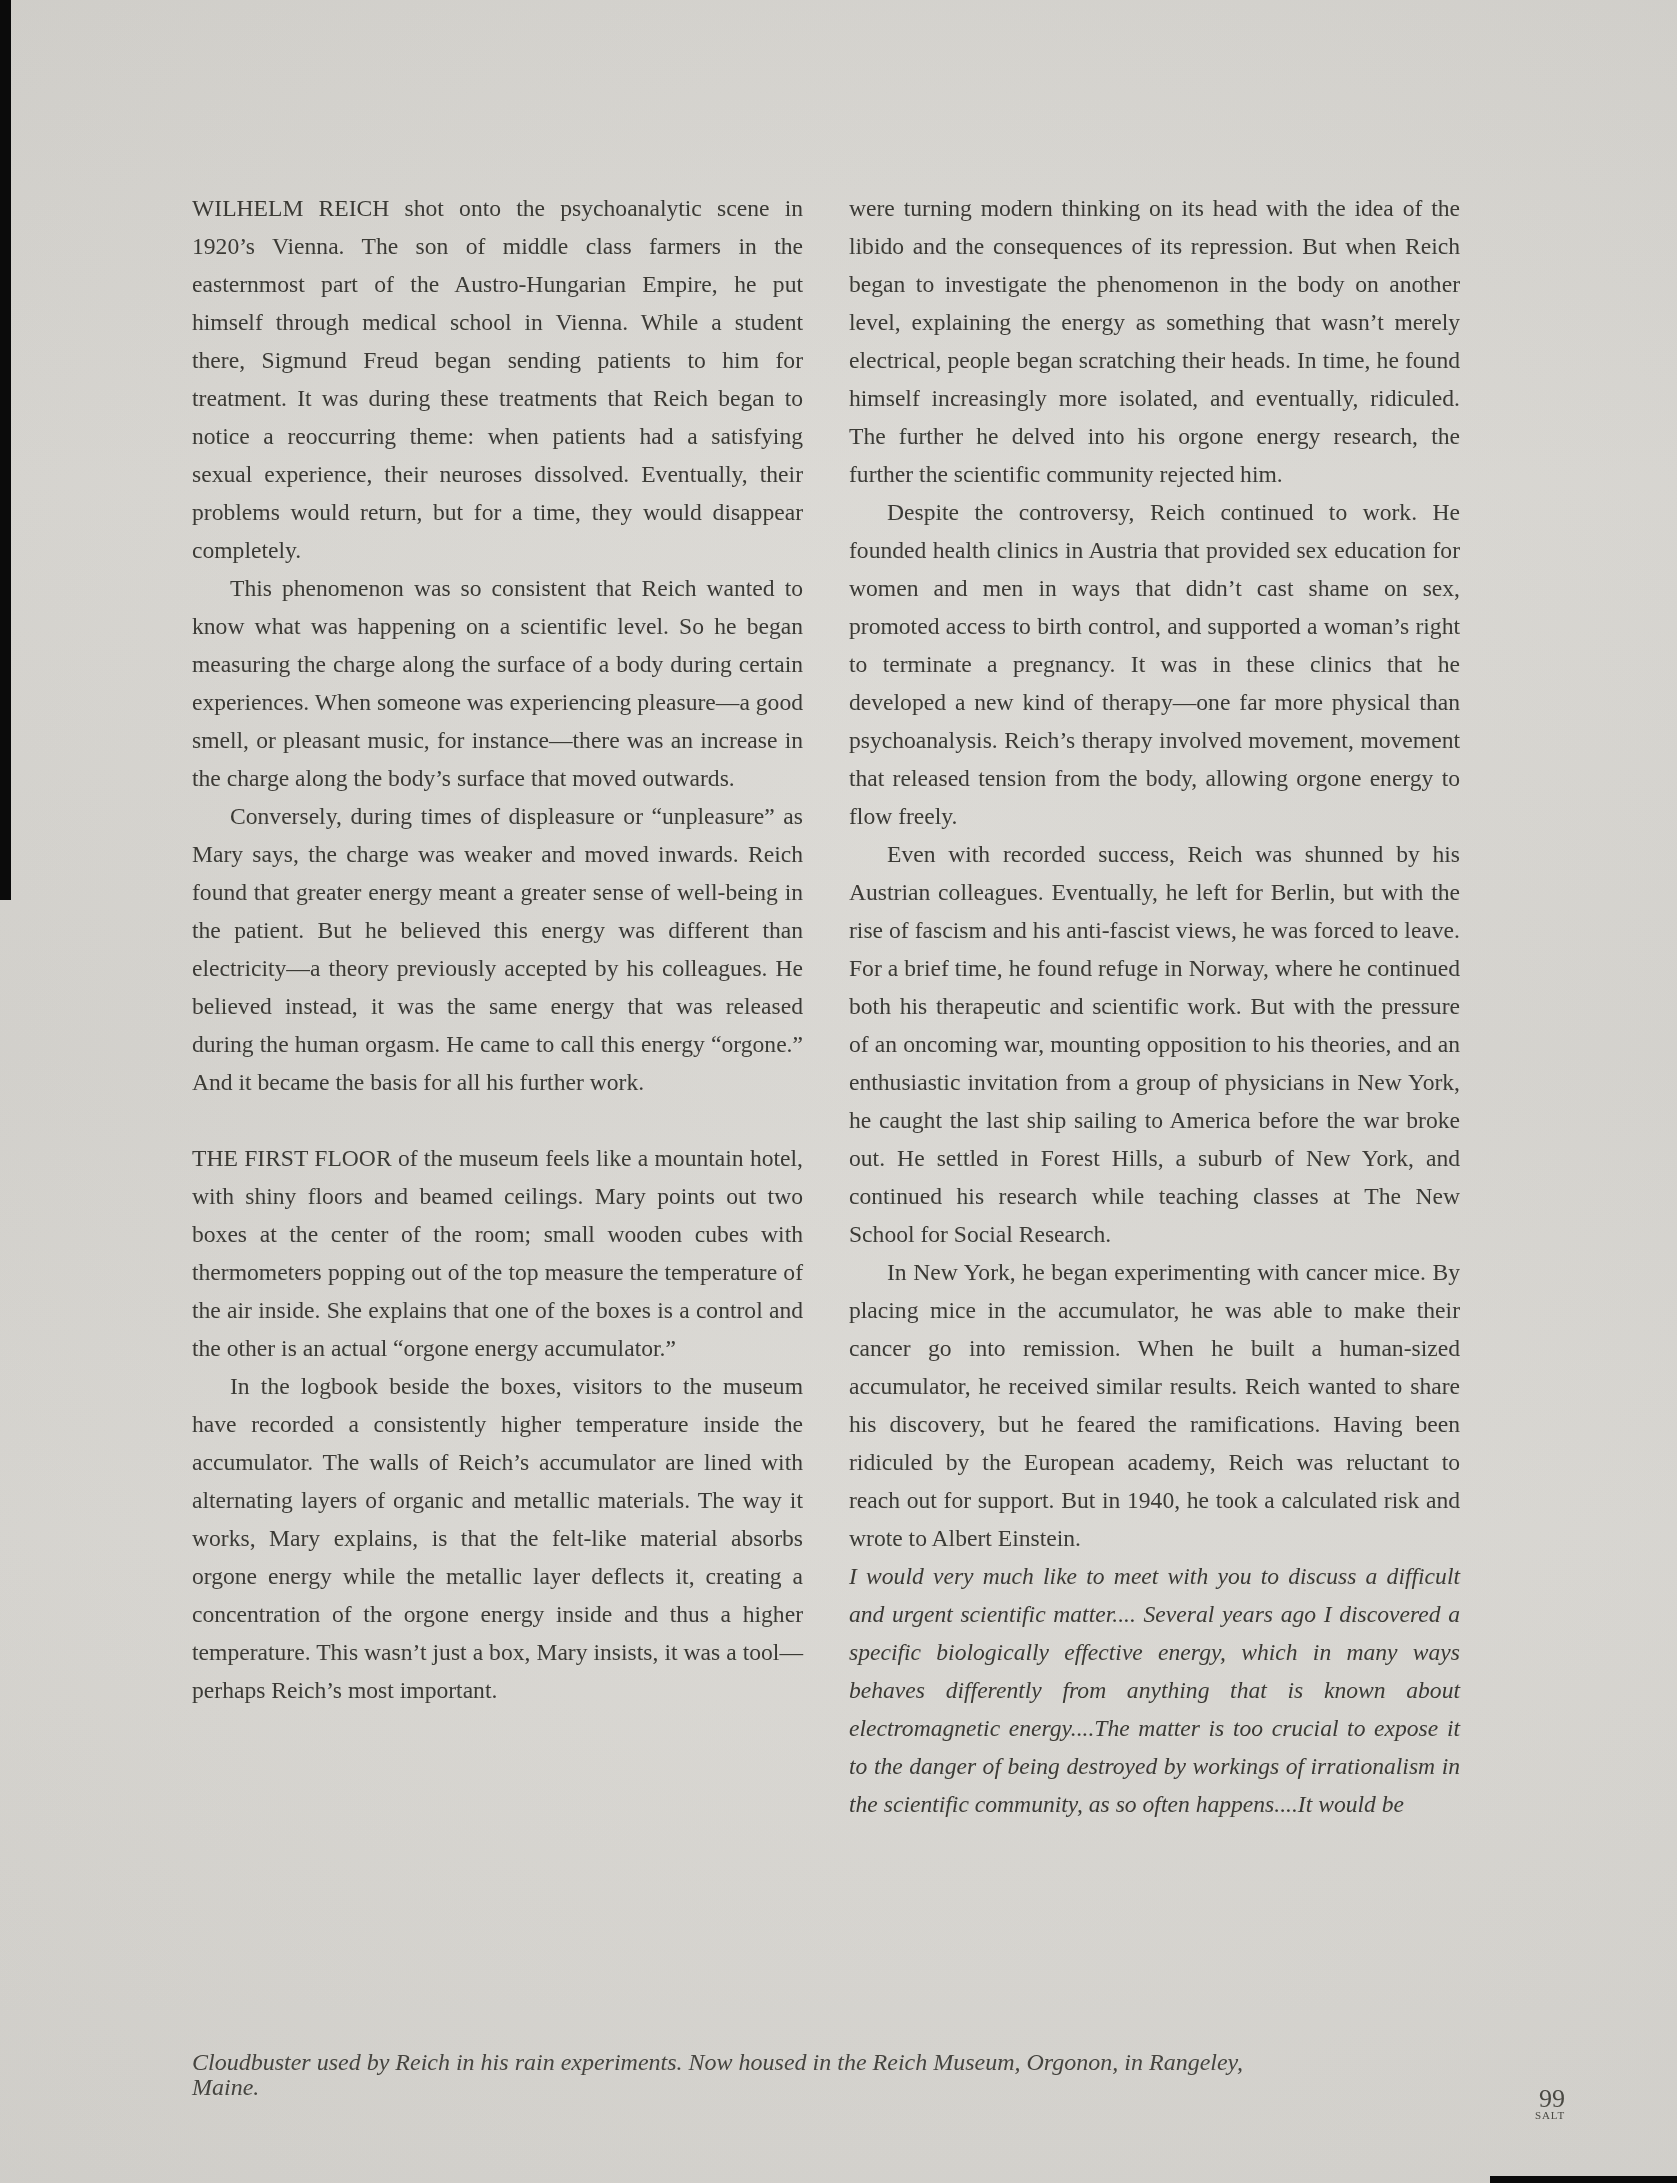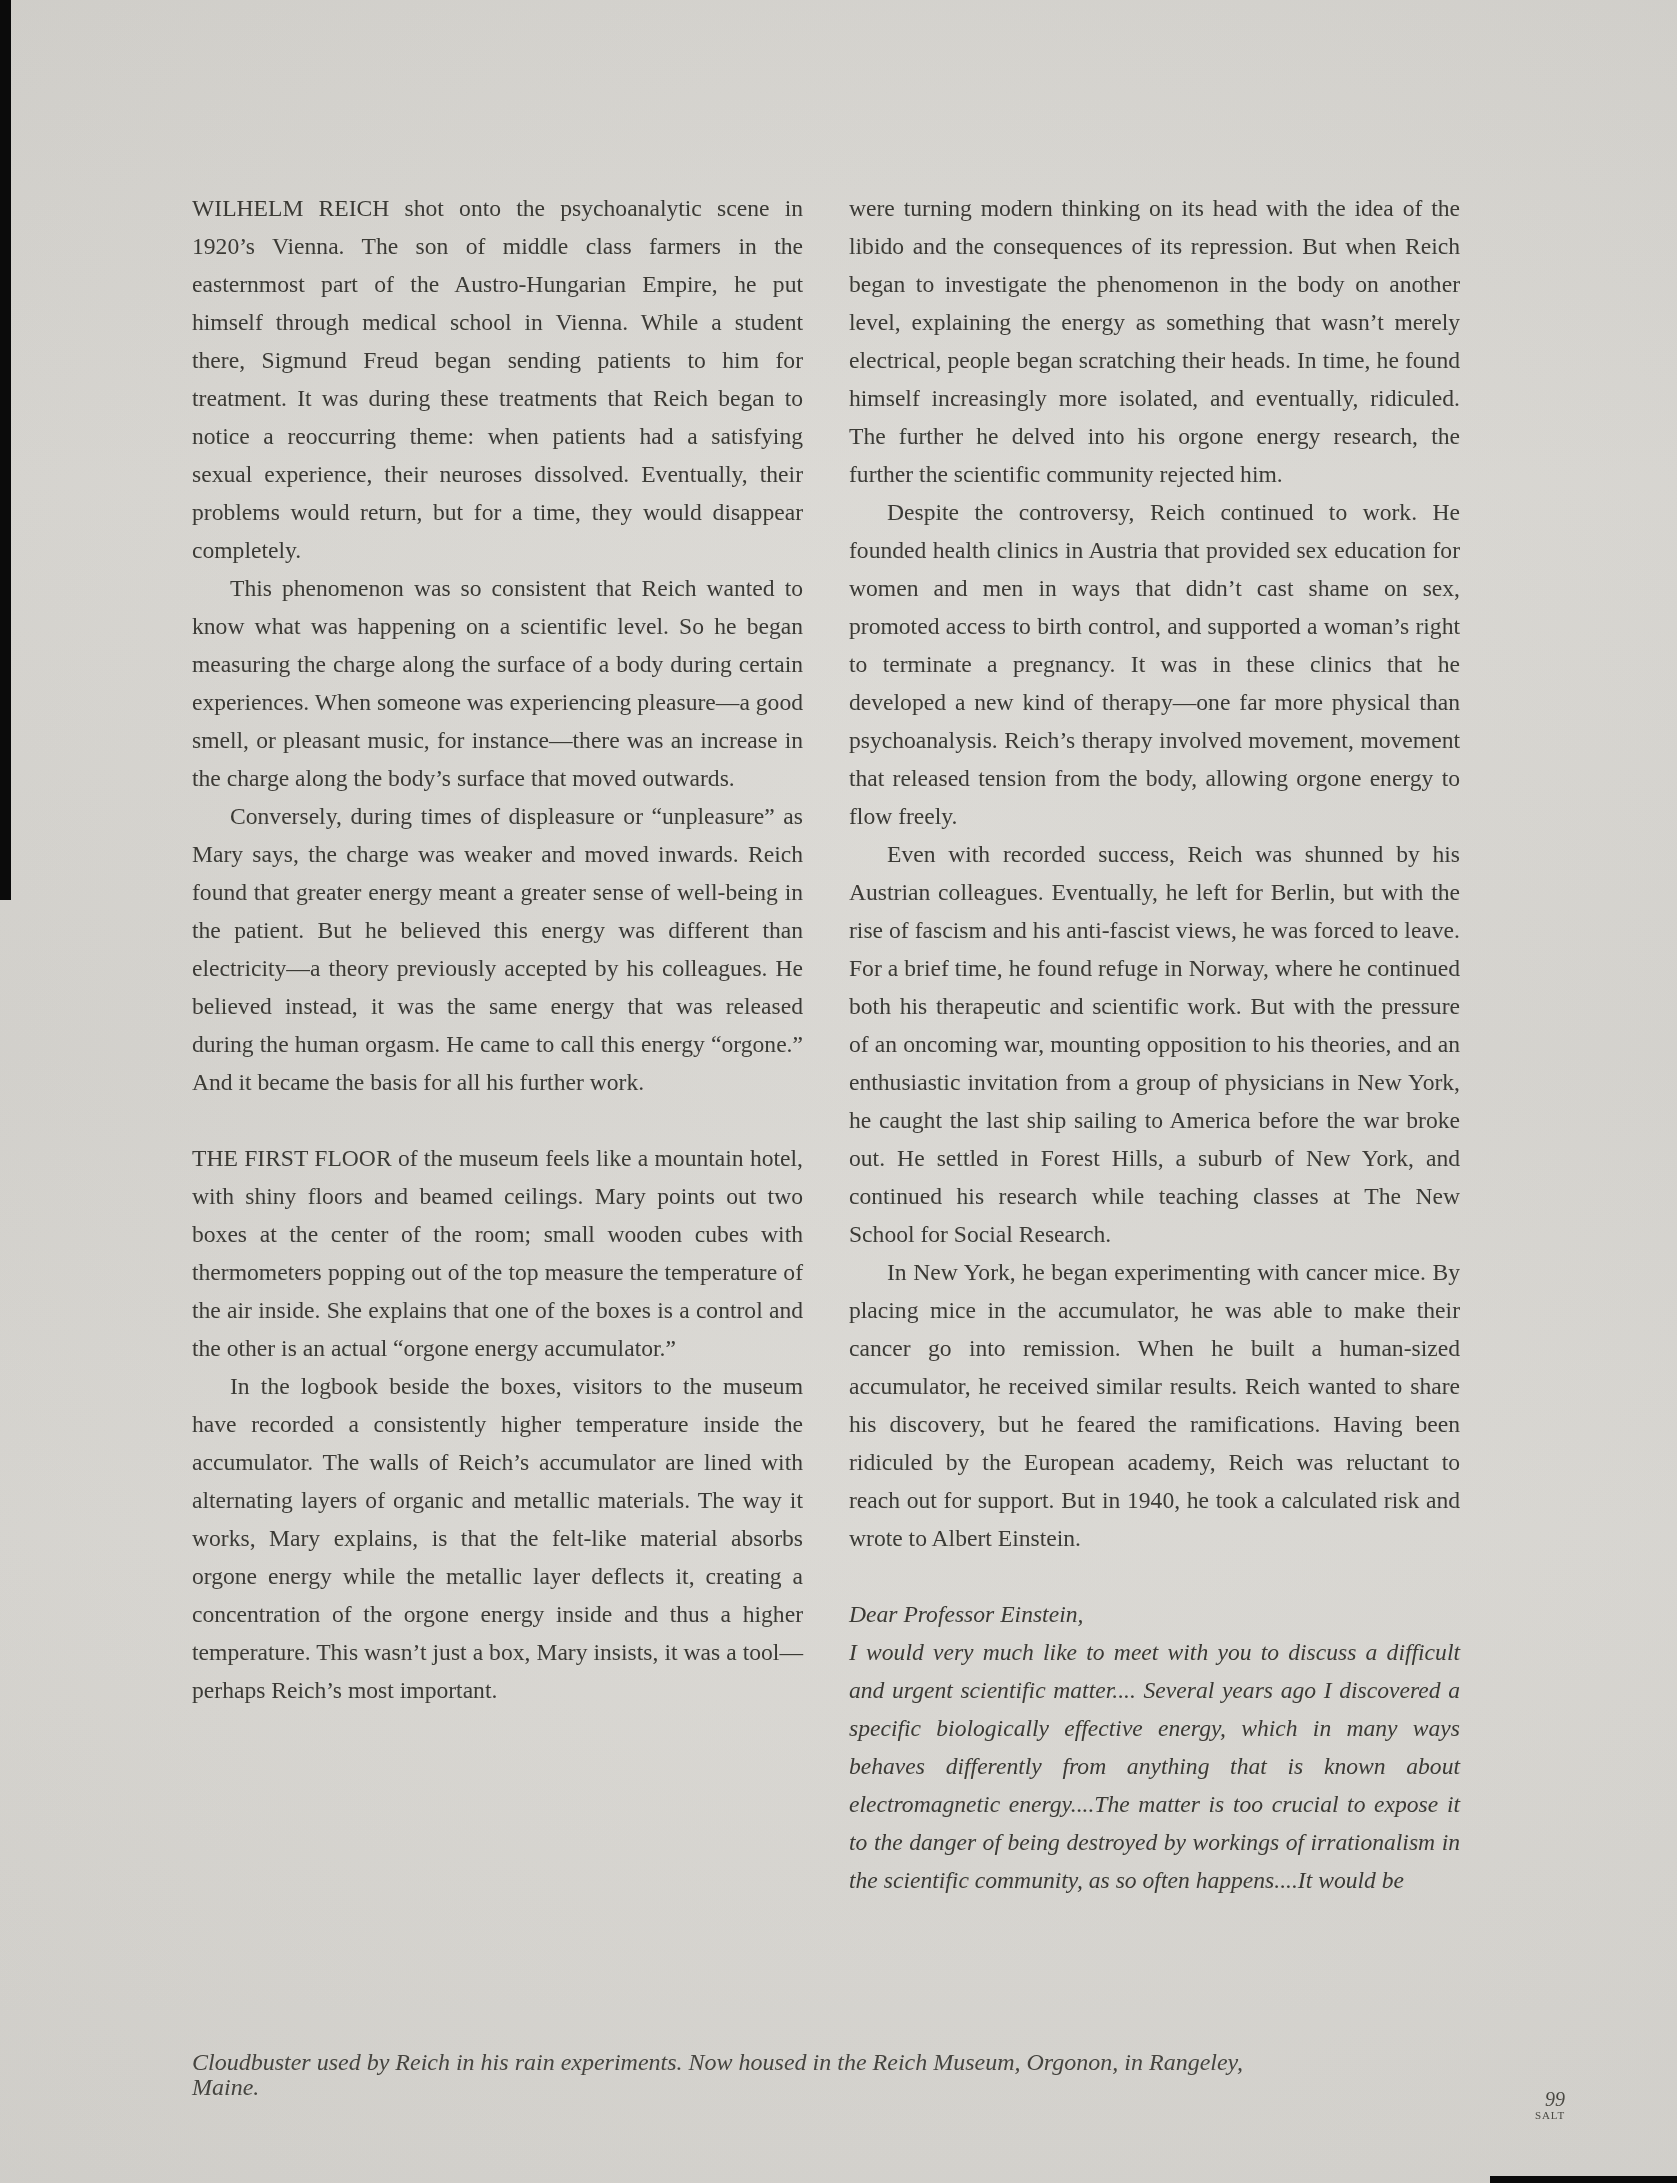--- a/index.html
+++ b/index.html
@@ -45,21 +45,21 @@
   p.space-before{margin-top:38px;}
   p.italic{font-style:italic;}
   .caption{
     position:absolute;left:192px;top:2050px;width:1092px;
     font-style:italic;font-size:24px;line-height:24.5px;color:#45443f;
   }
   .folio{
     position:absolute;right:113px;bottom:62px;
     text-align:right;color:#4a4943;
   }
-  .page-number{font-size:20px;line-height:22px;font-style:italic;}
+  .page-number{font-size:26px;line-height:22px;}
   .imprint{font-size:11px;line-height:11.4px;letter-spacing:0.9px;}
 </style>
 </head>
 <body>
 
 <div class="page">
   <div class="sheen"></div>
   <div class="scan-edge-left"></div>
   <div class="scan-edge-bottom"></div>
 
@@ -69,21 +69,20 @@
         <p class="indent">This phenomenon was so consistent that Reich wanted to know what was happening on a scientific level. So he began measuring the charge along the surface of a body during certain experiences. When someone was experiencing pleasure—a good smell, or pleasant music, for instance—there was an increase in the charge along the body’s surface that moved outwards.</p>
         <p class="indent">Conversely, during times of displeasure or “unpleasure” as Mary says, the charge was weaker and moved inwards. Reich found that greater energy meant a greater sense of well-being in the patient. But he believed this energy was different than electricity—a theory previously accepted by his colleagues. He believed instead, it was the same energy that was released during the human orgasm. He came to call this energy “orgone.” And it became the basis for all his further work.</p>
         <p class="space-before">THE FIRST FLOOR of the museum feels like a mountain hotel, with shiny floors and beamed ceilings. Mary points out two boxes at the center of the room; small wooden cubes with thermometers popping out of the top measure the temperature of the air inside. She explains that one of the boxes is a control and the other is an actual “orgone energy accumulator.”</p>
         <p class="indent">In the logbook beside the boxes, visitors to the museum have recorded a consistently higher temperature inside the accumulator. The walls of Reich’s accumulator are lined with alternating layers of organic and metallic materials. The way it works, Mary explains, is that the felt-like material absorbs orgone energy while the metallic layer deflects it, creating a concentration of the orgone energy inside and thus a higher temperature. This wasn’t just a box, Mary insists, it was a tool—perhaps Reich’s most important.</p>
       </div>
     <div class="column">
         <p>were turning modern thinking on its head with the idea of the libido and the consequences of its repression. But when Reich began to investigate the phenomenon in the body on another level, explaining the energy as something that wasn’t merely electrical, people began scratching their heads. In time, he found himself increasingly more isolated, and eventually, ridiculed. The further he delved into his orgone energy research, the further the scientific community rejected him.</p>
         <p class="indent">Despite the controversy, Reich continued to work. He founded health clinics in Austria that provided sex education for women and men in ways that didn’t cast shame on sex, promoted access to birth control, and supported a woman’s right to terminate a pregnancy. It was in these clinics that he developed a new kind of therapy—one far more physical than psychoanalysis. Reich’s therapy involved movement, movement that released tension from the body, allowing orgone energy to flow freely.</p>
         <p class="indent">Even with recorded success, Reich was shunned by his Austrian colleagues. Eventually, he left for Berlin, but with the rise of fascism and his anti-fascist views, he was forced to leave. For a brief time, he found refuge in Norway, where he continued both his therapeutic and scientific work. But with the pressure of an oncoming war, mounting opposition to his theories, and an enthusiastic invitation from a group of physicians in New York, he caught the last ship sailing to America before the war broke out. He settled in Forest Hills, a suburb of New York, and continued his research while teaching classes at The New School for Social Research.</p>
         <p class="indent">In New York, he began experimenting with cancer mice. By placing mice in the accumulator, he was able to make their cancer go into remission. When he built a human-sized accumulator, he received similar results. Reich wanted to share his discovery, but he feared the ramifications. Having been ridiculed by the European academy, Reich was reluctant to reach out for support. But in 1940, he took a calculated risk and wrote to Albert Einstein.</p>
-        <p class="italic space-before">Dear Professor Einstein,</p>
         <p class="italic">I would very much like to meet with you to discuss a difficult and urgent scientific matter.... Several years ago I discovered a specific biologically effective energy, which in many ways behaves differently from anything that is known about electromagnetic energy....The matter is too crucial to expose it to the danger of being destroyed by workings of irrationalism in the scientific community, as so often happens....It would be</p>
       </div>
   </div>
 
   <div class="caption">Cloudbuster used by Reich in his rain experiments. Now housed in the Reich Museum, Orgonon, in Rangeley, Maine.</div>
 
   <div class="folio">
     <div class="page-number">99</div>
     <div class="imprint">SALT</div>
   </div>

